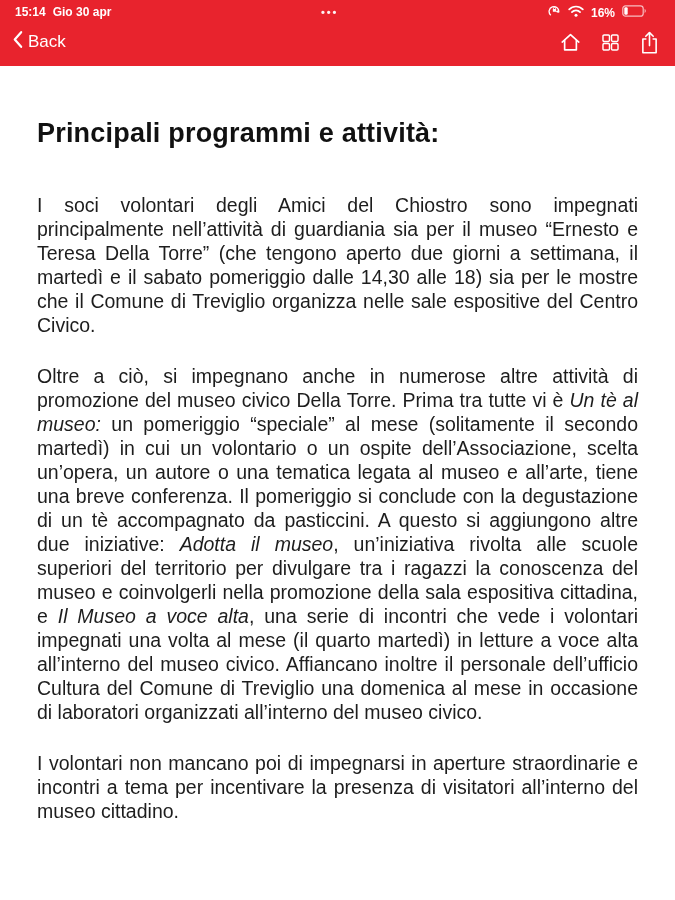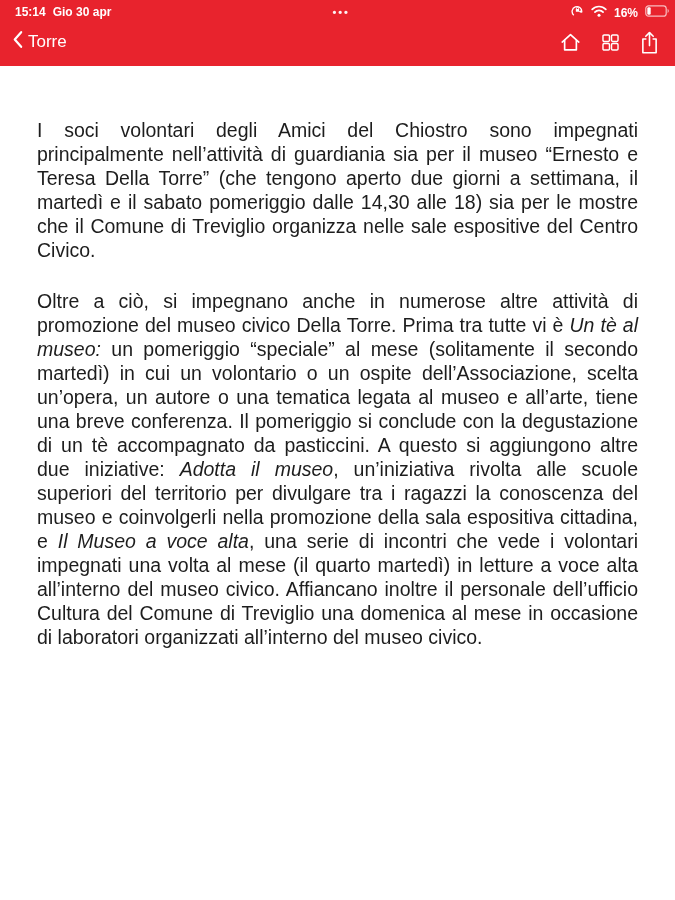--- a/index.html
+++ b/index.html
@@ -8,21 +8,21 @@
     width: 675px; height: 900px;
     background: #ffffff;
     font-family: "Liberation Sans", sans-serif;
     overflow: hidden;
     -webkit-font-smoothing: antialiased;
   }
   .header { background: #e8232d; color: #fff; }
   .status-bar {
     height: 24px;
     display: flex; align-items: center; justify-content: space-between;
-    padding: 0 5px 0 15px;
+    padding: 0 28px 0 15px;
     font-size: 12px; font-weight: 600;
   }
   .sb-left { display: flex; gap: 7px; align-items: center; }
   .sb-center { font-size: 11px; letter-spacing: 2px; opacity: 0.95; }
   .sb-right { display: flex; gap: 7px; align-items: flex-end; }
   .nav-bar {
     height: 42px;
     display: flex; align-items: center; justify-content: space-between;
     padding: 0 16px 6px 12px;
   }
@@ -84,21 +84,21 @@
       </span>
     </div>
   </div>
   <div class="nav-bar">
     <div class="back-button">
       <span>
         <svg width="11" height="19" viewBox="0 0 12 20">
             <path d="M10 2 L3 10 L10 18" stroke="#fff" stroke-width="2.4" fill="none" stroke-linecap="round" stroke-linejoin="round"></path>
           </svg>
       </span>
-      <span>Torre</span>
+      <span>Back</span>
     </div>
     <div class="nav-icons">
       <span>
         <svg width="21" height="21" viewBox="0 0 24 24">
             <path d="M2.5 11.5 L12 3 L21.5 11.5" stroke="#fff" stroke-width="1.9" fill="none" stroke-linecap="round" stroke-linejoin="round"></path>
             <path d="M5.3 9.6 V20.5 H18.7 V9.6" stroke="#fff" stroke-width="1.9" fill="none" stroke-linecap="round" stroke-linejoin="round"></path>
           </svg>
       </span>
       <span>
         <svg width="19" height="19" viewBox="0 0 24 24">
@@ -113,17 +113,19 @@
             <path d="M6.5 9 H2.5 V24.5 H17.5 V9 H13.5" stroke="#fff" stroke-width="1.8" fill="none" stroke-linejoin="round"></path>
             <path d="M10 16.5 V2" stroke="#fff" stroke-width="1.8" stroke-linecap="round"></path>
             <path d="M5.8 6 L10 1.8 L14.2 6" stroke="#fff" stroke-width="1.8" fill="none" stroke-linecap="round" stroke-linejoin="round"></path>
           </svg>
       </span>
     </div>
   </div>
 </div>
 
 <div class="content">
+  <h1 class="page-title">Principali programmi e attività:</h1>
   <div class="body-text">
     <p><span>I soci volontari degli Amici del Chiostro sono impegnati principalmente nell’attività di guardiania sia per il museo “Ernesto e Teresa Della Torre” (che tengono aperto due giorni a settimana, il martedì e il sabato pomeriggio dalle 14,30 alle 18) sia per le mostre che il Comune di Treviglio organizza nelle sale espositive del Centro Civico.</span></p>
     <p><span>Oltre a ciò, si impegnano anche in numerose altre attività di promozione del museo civico Della Torre. Prima tra tutte vi è </span><span class="it">Un tè al museo:</span><span> un pomeriggio “speciale” al mese (solitamente il secondo martedì) in cui un volontario o un ospite dell’Associazione, scelta un’opera, un autore o una tematica legata al museo e all’arte, tiene una breve conferenza. Il pomeriggio si conclude con la degustazione di un tè accompagnato da pasticcini.  A questo si aggiungono altre due iniziative: </span><span class="it">Adotta il museo</span><span>, un’iniziativa rivolta alle scuole superiori del territorio per divulgare tra i ragazzi la conoscenza del museo e coinvolgerli nella promozione della sala espositiva cittadina, e </span><span class="it">Il Museo a voce alta</span><span>, una serie di incontri che vede i volontari impegnati una volta al mese (il quarto martedì) in letture a voce alta all’interno del museo civico. Affiancano inoltre il personale dell’ufficio Cultura del Comune di Treviglio una domenica al mese in occasione di laboratori organizzati all’interno del museo civico.</span></p>
+    <p><span>I volontari non mancano poi di impegnarsi in aperture straordinarie e incontri a tema per incentivare la presenza di visitatori all’interno del museo cittadino.</span></p>
   </div>
 </div>
 
 </body></html>

